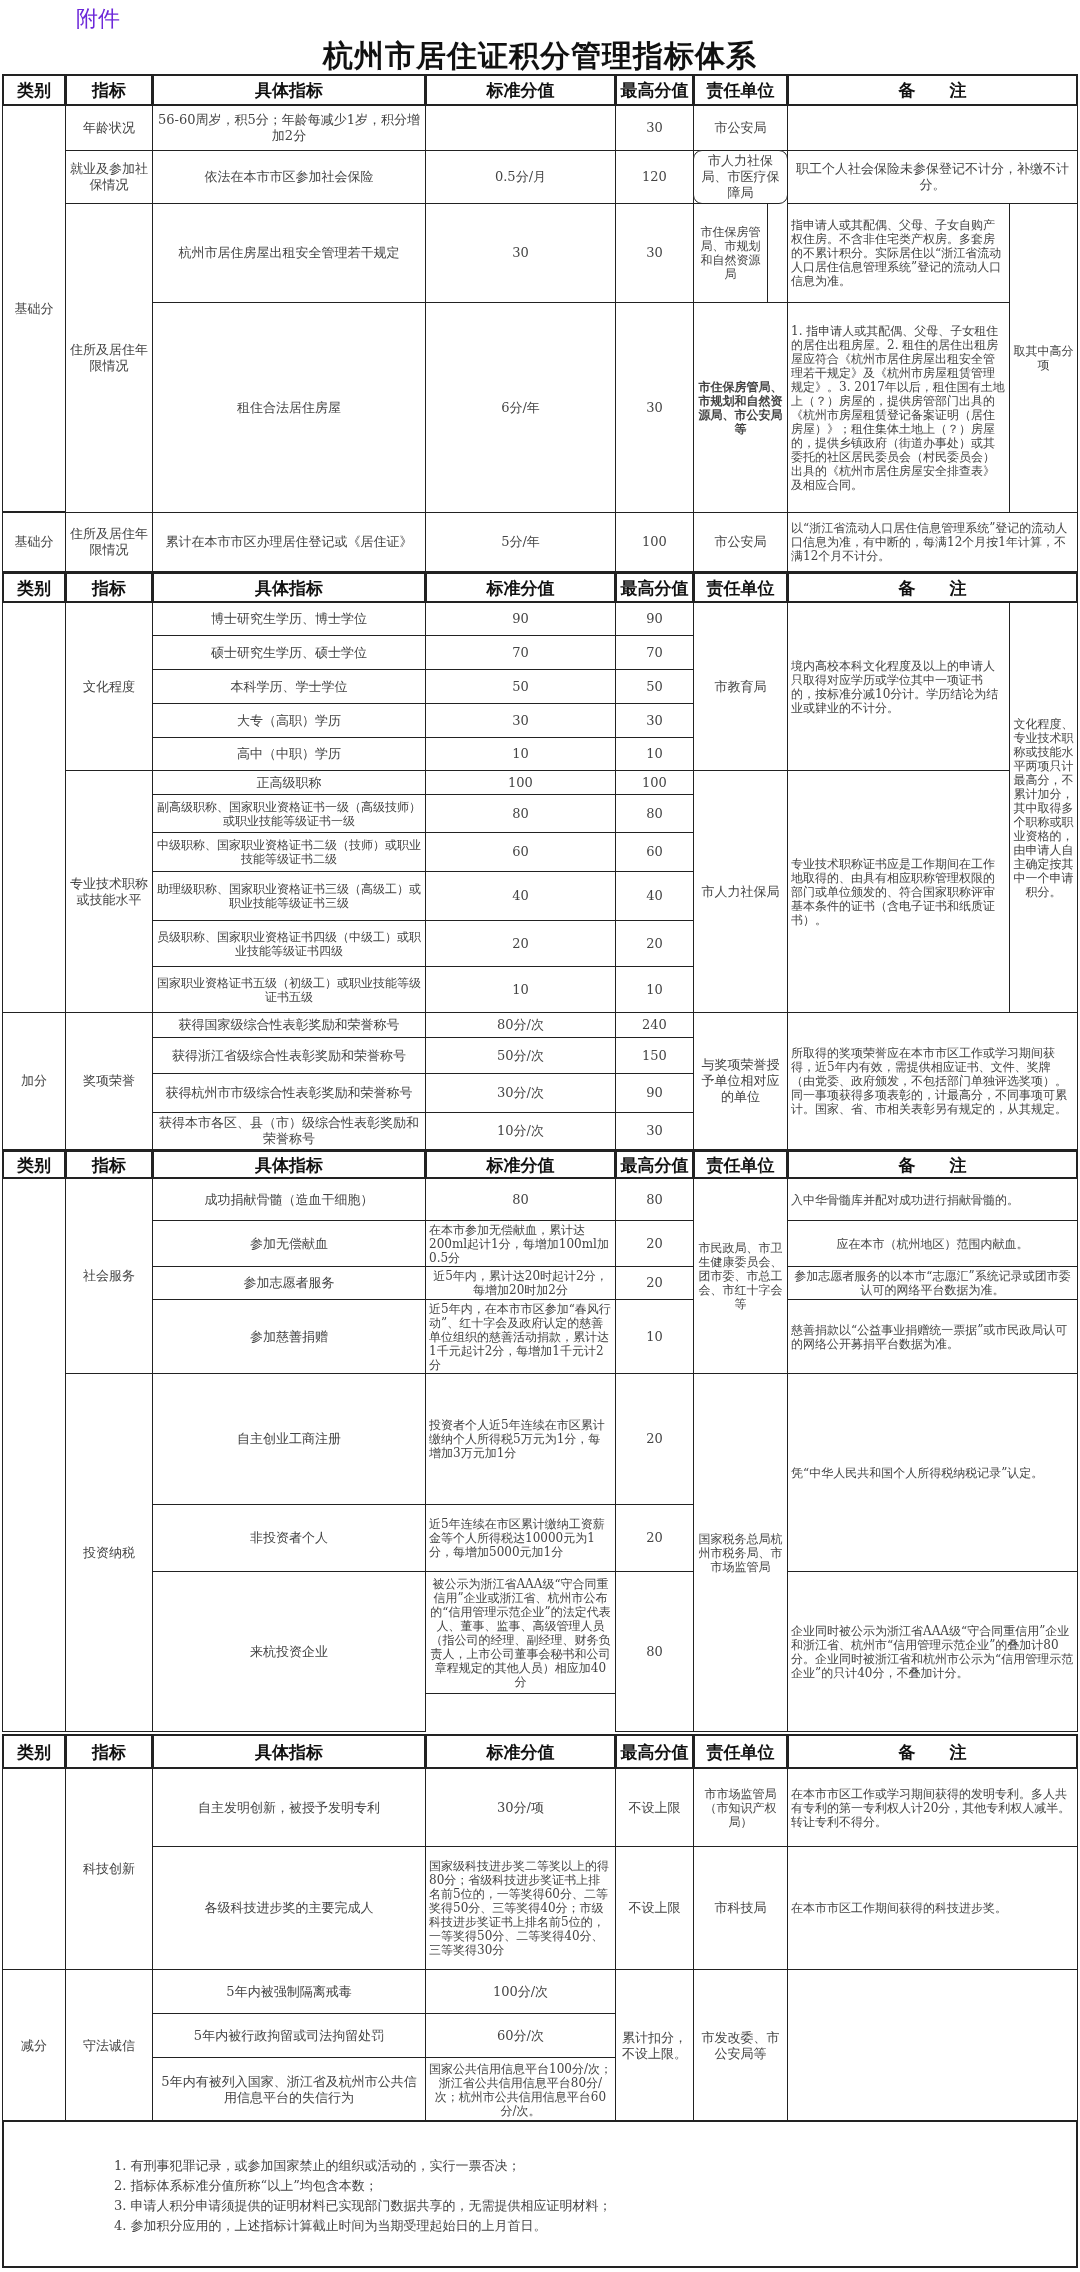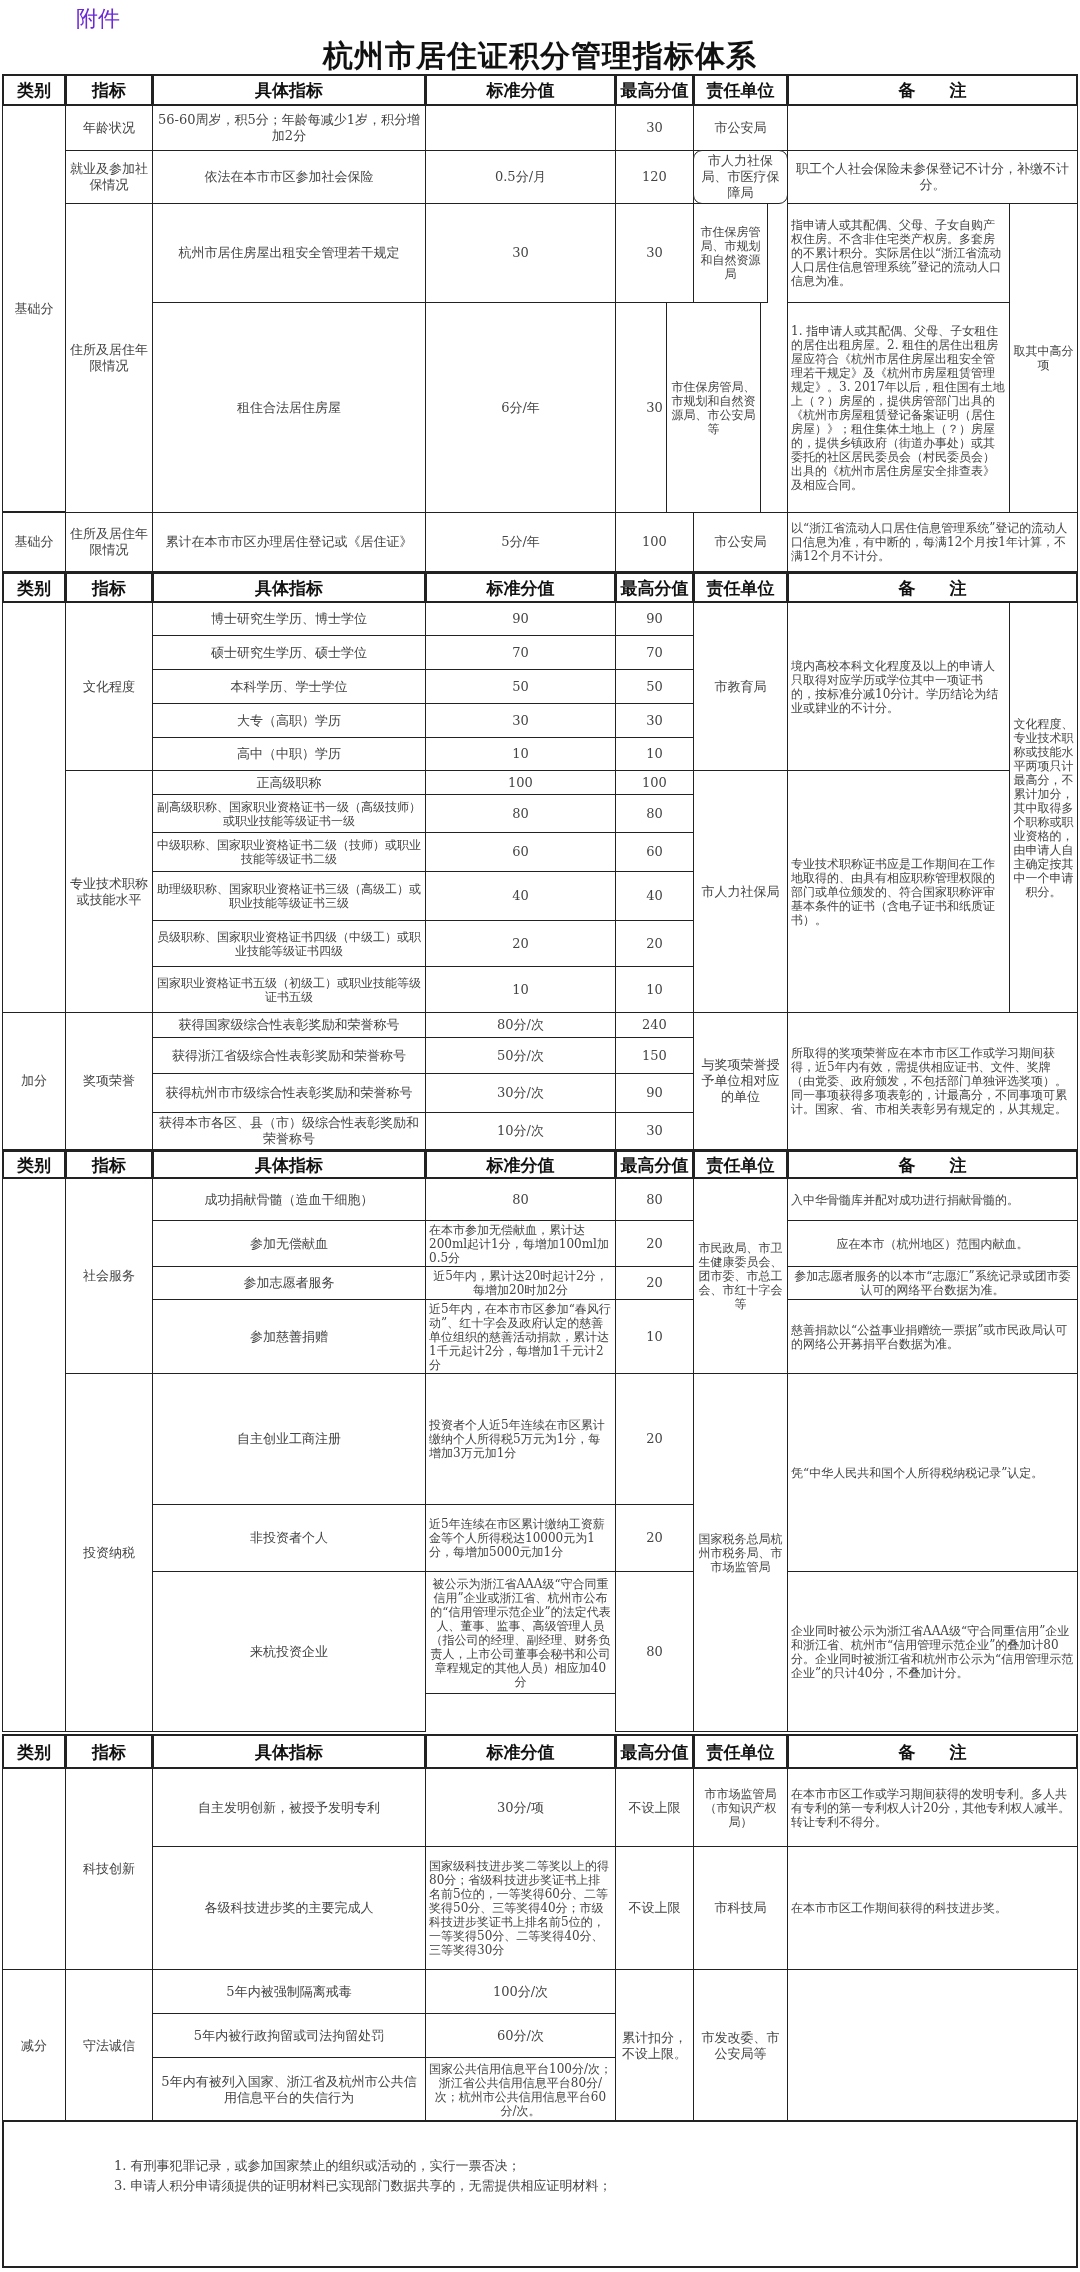--- a/index.html
+++ b/index.html
@@ -51,21 +51,21 @@
 
   <div class="cell" style="left:152px;top:203px;width:274px;height:100px;">杭州市居住房屋出租安全管理若干规定</div>
   <div class="cell" style="left:425px;top:203px;width:191px;height:100px;">30</div>
   <div class="cell" style="left:615px;top:203px;width:79px;height:100px;">30</div>
   <div class="cell small" style="left:693px;top:203px;width:75px;height:100px;">市住保房管局、市规划和自然资源局</div>
   <div class="cell left small" style="left:787px;top:203px;width:223px;height:100px;">指申请人或其配偶、父母、子女自购产权住房。不含非住宅类产权房。多套房的不累计积分。实际居住以“浙江省流动人口居住信息管理系统”登记的流动人口信息为准。</div>
 
   <div class="cell" style="left:152px;top:302px;width:274px;height:211px;">租住合法居住房屋</div>
   <div class="cell" style="left:425px;top:302px;width:191px;height:211px;">6分/年</div>
   <div class="cell" style="left:615px;top:302px;width:79px;height:211px;">30</div>
-  <div class="cell small" style="left:666px;top:302px;width:95px;height:211px;">市住保房管局、市规划和自然资源局、市公安局等</div>
+  <div class="cell small" style="left:693px;top:302px;width:95px;height:211px;font-weight:bold;">市住保房管局、市规划和自然资源局、市公安局等</div>
   <div class="cell left small" style="left:787px;top:302px;width:223px;height:211px;">1. 指申请人或其配偶、父母、子女租住的居住出租房屋。2. 租住的居住出租房屋应符合《杭州市居住房屋出租安全管理若干规定》及《杭州市房屋租赁管理规定》。3. 2017年以后，租住国有土地上（？）房屋的，提供房管部门出具的《杭州市房屋租赁登记备案证明（居住房屋）》；租住集体土地上（？）房屋的，提供乡镇政府（街道办事处）或其委托的社区居民委员会（村民委员会）出具的《杭州市居住房屋安全排查表》及相应合同。</div>
 
   <div class="cell small" style="left:1009px;top:203px;width:69px;height:310px;">取其中高分项</div>
 
   <div class="cell" style="left:2px;top:512px;width:64px;height:60px;">基础分</div>
   <div class="cell" style="left:65px;top:512px;width:88px;height:60px;">住所及居住年限情况</div>
   <div class="cell" style="left:152px;top:512px;width:274px;height:60px;">累计在本市市区办理居住登记或《居住证》</div>
   <div class="cell" style="left:425px;top:512px;width:191px;height:60px;">5分/年</div>
   <div class="cell" style="left:615px;top:512px;width:79px;height:60px;">100</div>
   <div class="cell" style="left:693px;top:512px;width:95px;height:60px;">市公安局</div>
@@ -235,14 +235,16 @@
   <div class="cell" style="left:425px;top:2013px;width:191px;height:45px;">60分/次</div>
   <div class="cell" style="left:152px;top:2057px;width:274px;height:65px;">5年内有被列入国家、浙江省及杭州市公共信用信息平台的失信行为</div>
   <div class="cell small" style="left:425px;top:2057px;width:191px;height:65px;">国家公共信用信息平台100分/次；浙江省公共信用信息平台80分/次；杭州市公共信用信息平台60分/次。</div>
   <div class="cell" style="left:615px;top:1969px;width:79px;height:153px;">累计扣分，不设上限。</div>
   <div class="cell" style="left:693px;top:1969px;width:95px;height:153px;">市发改委、市公安局等</div>
   <div class="cell" style="left:787px;top:1969px;width:291px;height:153px;"></div>
 </div>
 
 <div class="notes">
   <div>1. 有刑事犯罪记录，或参加国家禁止的组织或活动的，实行一票否决；</div>
+  <div>2. 指标体系标准分值所称“以上”均包含本数；</div>
   <div>3. 申请人积分申请须提供的证明材料已实现部门数据共享的，无需提供相应证明材料；</div>
+  <div>4. 参加积分应用的，上述指标计算截止时间为当期受理起始日的上月首日。</div>
 </div>
 
 </body></html>

